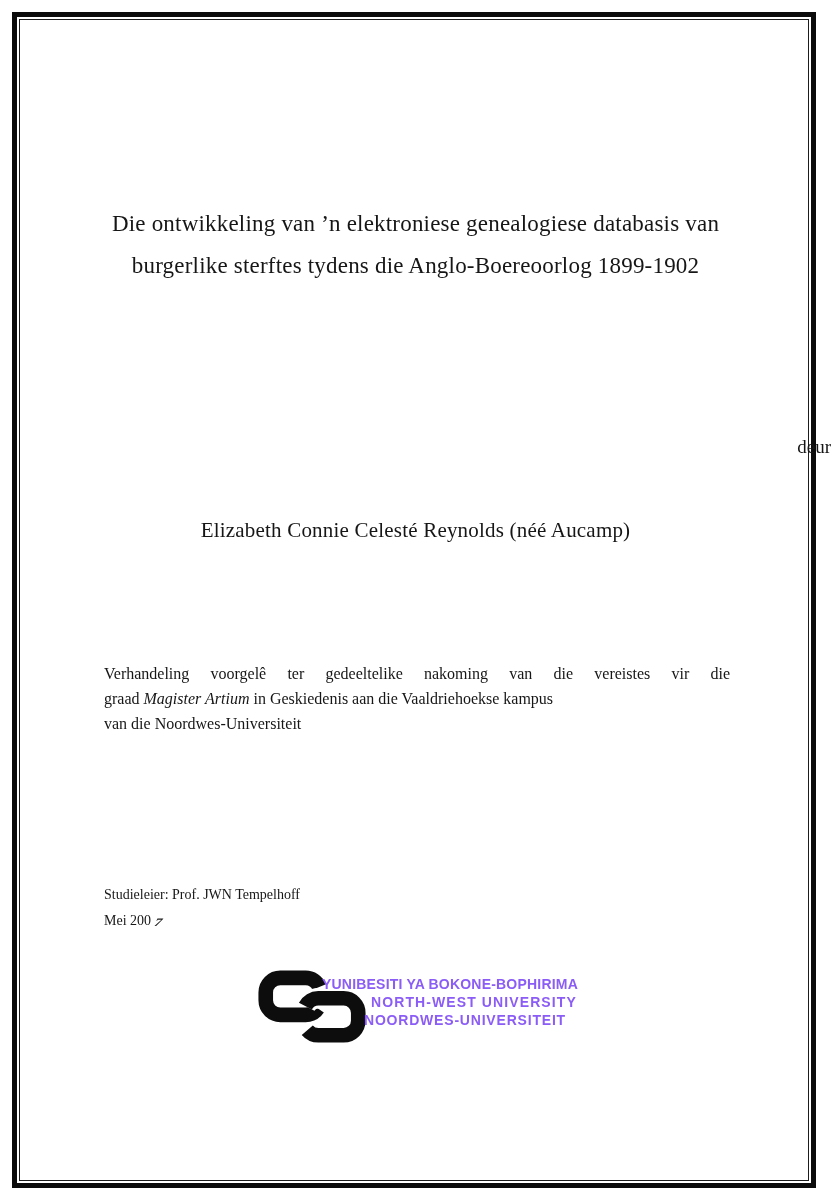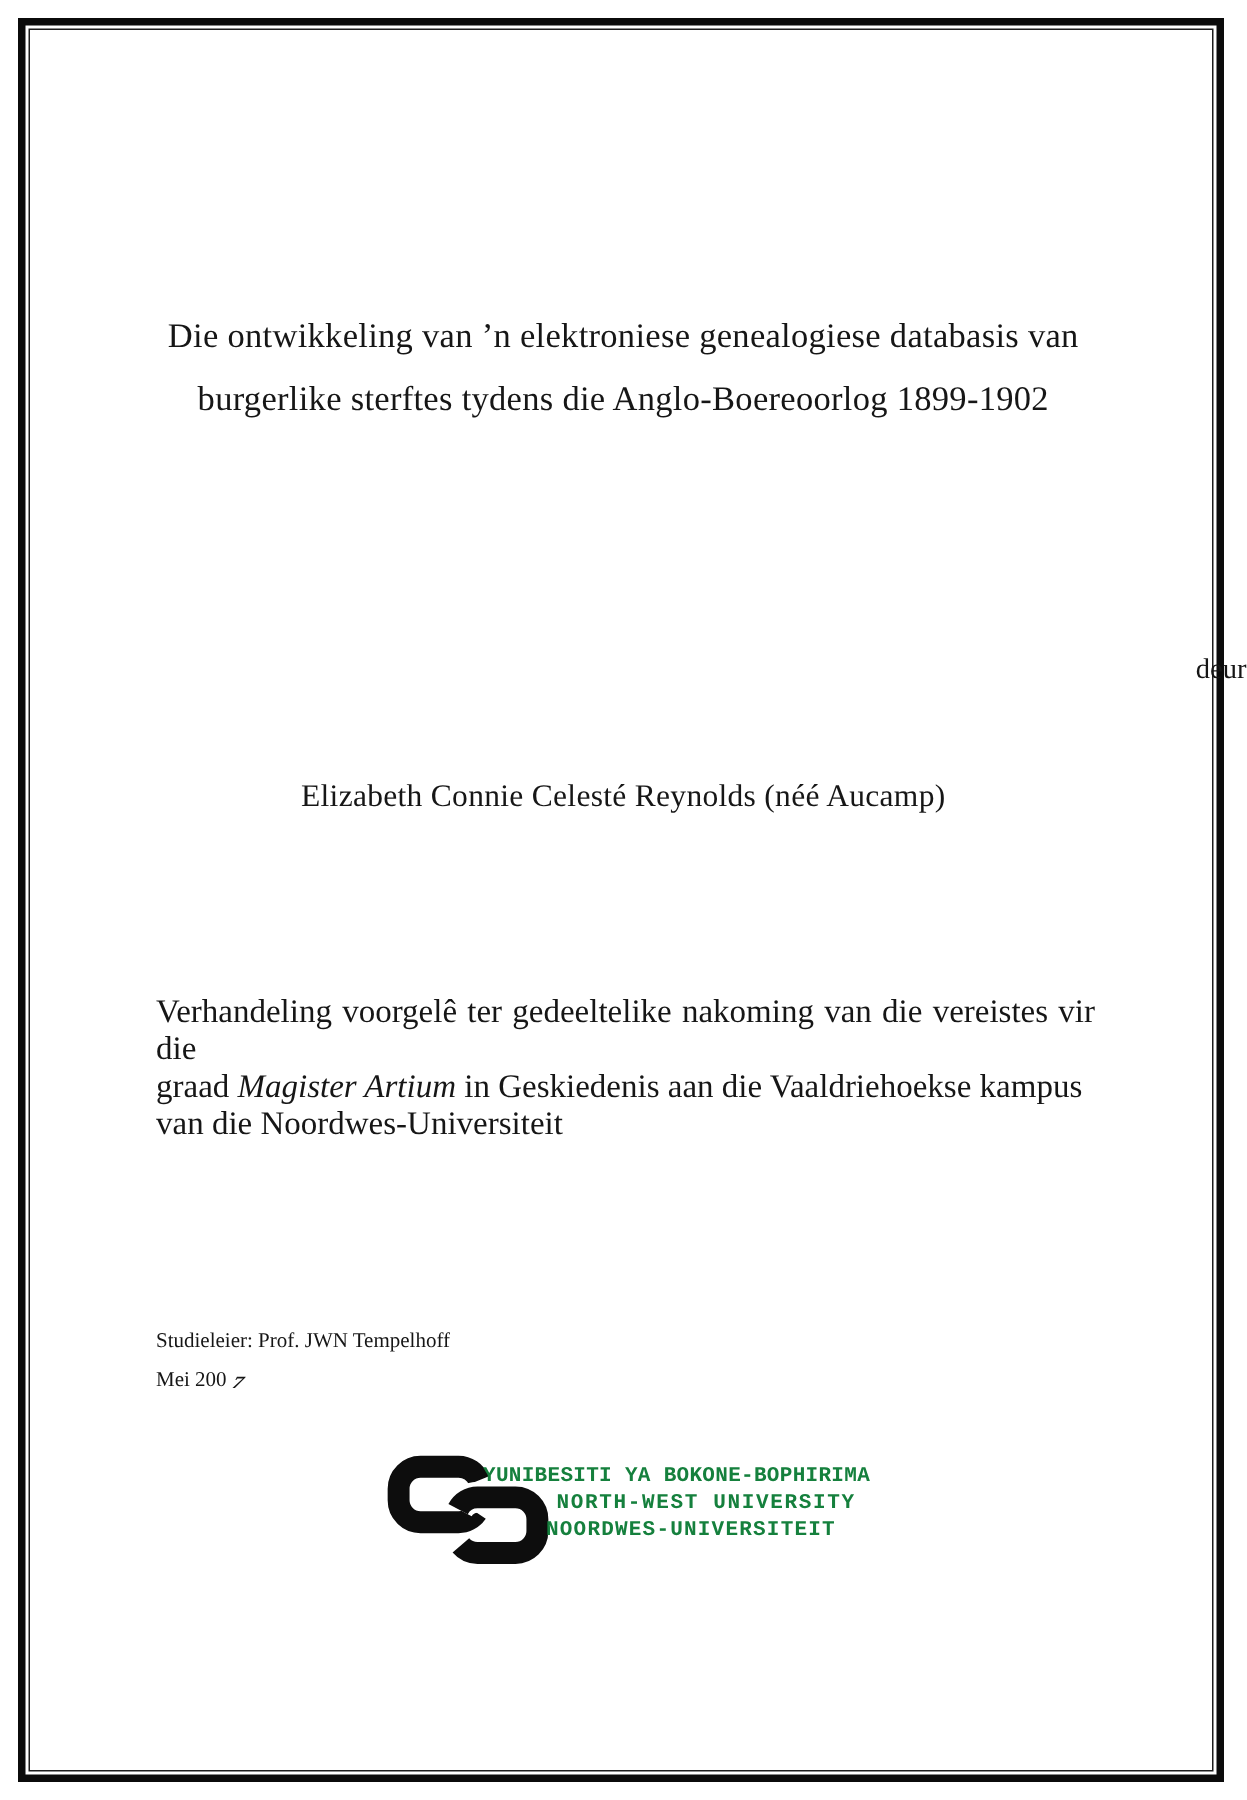--- a/index.html
+++ b/index.html
@@ -34,21 +34,21 @@
     position: absolute; top: 436px; left: 0; right: 0;
     text-align: right; font-size: 19px;
   }
   .author {
     position: absolute; top: 518px; left: 0; right: 0;
     text-align: center; font-size: 21px; letter-spacing: 0.2px;
   }
 
   .statement {
     position: absolute; top: 661px; left: 104px; width: 626px;
-    font-size: 22px; line-height: 25px;
+    font-size: 16px; line-height: 25px;
   }
   .statement .justified {
     text-align: justify;
     text-align-last: justify;
   }
   .statement .italic { font-style: italic; }
 
   .supervisor-block {
     position: absolute; top: 882px; left: 104px;
     font-size: 14px; line-height: 26px;
@@ -59,25 +59,25 @@
     transform-origin: 50% 85%;
     font-weight: bold;
   }
 
   .logo {
     position: absolute; top: 967px; left: 256px;
     display: flex; align-items: flex-start;
   }
   .logo-mark { width: 112px; height: 83px; flex: 0 0 auto; }
   .logo-text {
-    font-family: Liberation Mono, monospace;
+    font-family: Liberation Sans, sans-serif;
     font-weight: bold;
     margin-left: -46px; padding-top: 8px;
     font-size: 14px; line-height: 18px;
-    color: #15803d;
+    color: #8b5cf6;
     white-space: nowrap;
   }
   .logo-text .l1 { letter-spacing: 0.2px; }
   .logo-text .l2 { margin-left: 49px; letter-spacing: 1.1px; }
   .logo-text .l3 { margin-left: 42px; letter-spacing: 0.8px; }
 </style>
 </head>
 <body>
 
 <div class="page">

